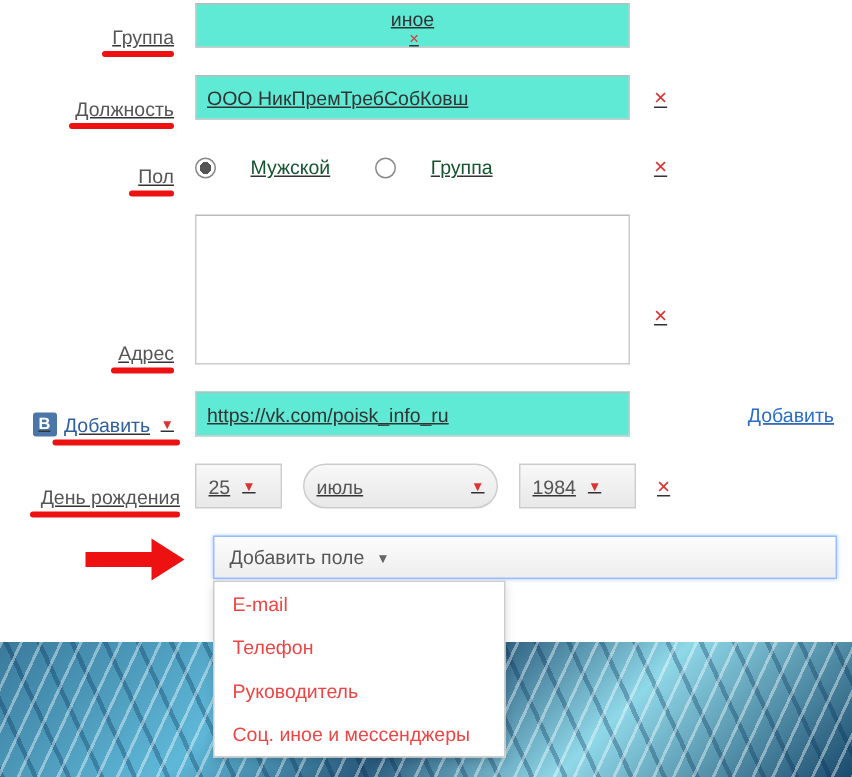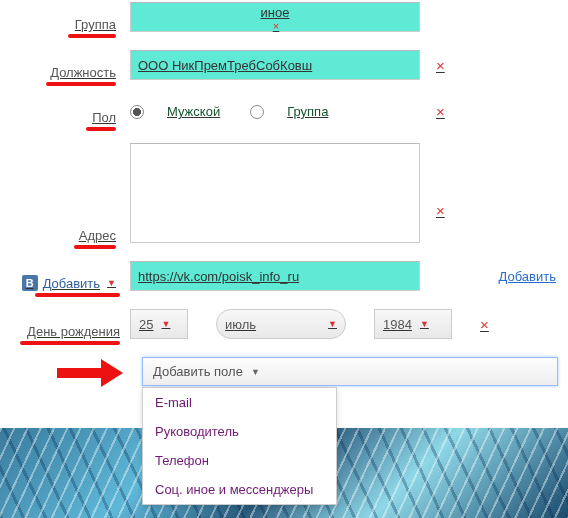--- a/index.html
+++ b/index.html
@@ -38,21 +38,21 @@
 .sel-day { width: 58px; }
 .sel-mon { width: 130px; border-radius: 15px; }
 .sel-year { width: 78px; }
 .add-row { margin-left: 132px; position: relative; }
 .arrow { position: absolute; left: -85px; top: 4px; width: 75px; height: 24px; }
 .arrow-body { position: absolute; left: 0; top: 7px; width: 48px; height: 10px; background: #e11; }
 .arrow-head { position: absolute; left: 44px; top: -2px; width: 0; height: 0; border-left: 22px solid #e11; border-top: 14px solid transparent; border-bottom: 14px solid transparent; }
 .add-btn { border: 1px solid #9bf; background: linear-gradient(#fdfdfd,#eee); padding: 6px 10px; font-size: 13px; color: #555; display: flex; align-items: center; gap: 8px; cursor: pointer; box-shadow: 0 0 3px rgba(100,160,255,0.6); }
 .dd-caret { color: #666; font-size: 9px; }
 .dropdown { position: absolute; top: 30px; left: 0; width: 195px; background: #fff; border: 1px solid #ccc; box-shadow: 0 2px 6px rgba(0,0,0,0.15); z-index: 10; }
-.dd-item { padding: 7px 12px; color: #701a75; font-size: 13px; cursor: pointer; }
+.dd-item { padding: 7px 12px; color: #ef4444; font-size: 13px; cursor: pointer; }
 .bg-wave { position: absolute; bottom: 0; left: 0; right: 0; height: 90px; background: linear-gradient(135deg, #3a7a9c 0%, #5fb8d8 30%, #2a5a7c 50%, #8fd8e8 70%, #1a4a6c 100%); z-index: -1; }
 .bg-wave::before { content: ""; position: absolute; inset: 0; background: repeating-linear-gradient(115deg, rgba(255,255,255,0.4) 0 2px, transparent 2px 12px), repeating-linear-gradient(65deg, rgba(0,40,80,0.3) 0 3px, transparent 3px 20px); }
 .form-bg { background: #fff; padding-bottom: 20px; }
 </style>
 </head>
 <body>
 
 <div class="form-bg">
 <div class="form">
 
@@ -124,21 +124,21 @@
     <input class="input input-wide" value="https://vk.com/poisk_info_ru" style="">
     <a class="link">Добавить</a>
   </div>
 </div>
 
 <div class="row dr-row">
   <div class="label-col" style="padding-right:10px">
     <span class="label">День рождения</span>
     <div class="underline-red u-dr"></div>
   </div>
-  <div class="field-col" style="gap:28px">
+  <div class="field-col" style="gap:14px">
     <div class="select sel-day">
       <span>25</span>
       <span class="sel-caret">▼</span>
     </div>
     <div class="select sel-mon">
       <span>июль</span>
       <span class="sel-caret" style="margin-left:auto">▼</span>
     </div>
     <div class="select sel-year">
       <span>1984</span>
@@ -152,22 +152,22 @@
   <div class="arrow">
     <div class="arrow-body"></div>
           <div class="arrow-head"></div>
   </div>
   <div class="add-btn">
     <span>Добавить поле</span>
     <span class="dd-caret">▼</span>
   </div>
   <div class="dropdown">
     <div class="dd-item">E-mail</div>
+    <div class="dd-item">Телефон</div>
     <div class="dd-item">Руководитель</div>
-    <div class="dd-item">Телефон</div>
     <div class="dd-item">Соц. иное и мессенджеры</div>
   </div>
 </div>
 
 </div>
 </div>
 
 <div class="bg-wave"></div>
 
 </body></html>

